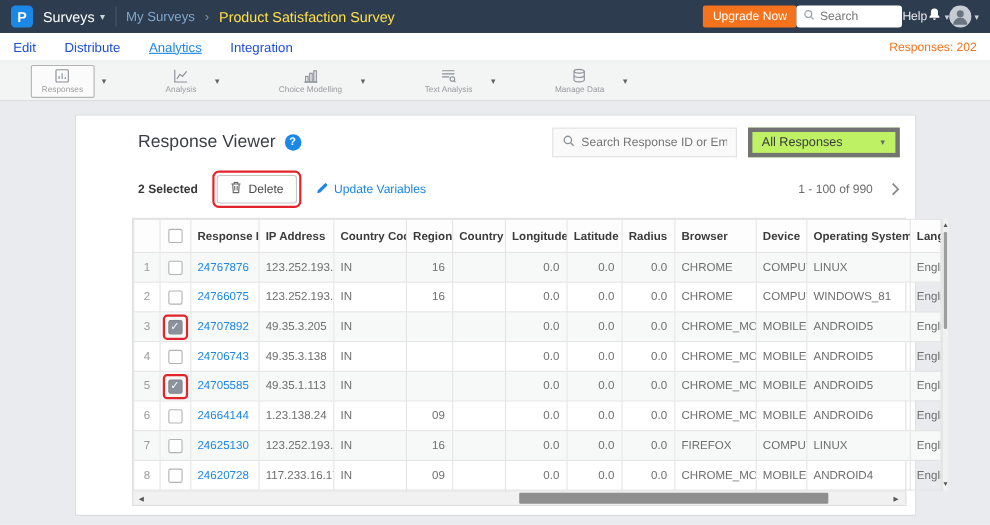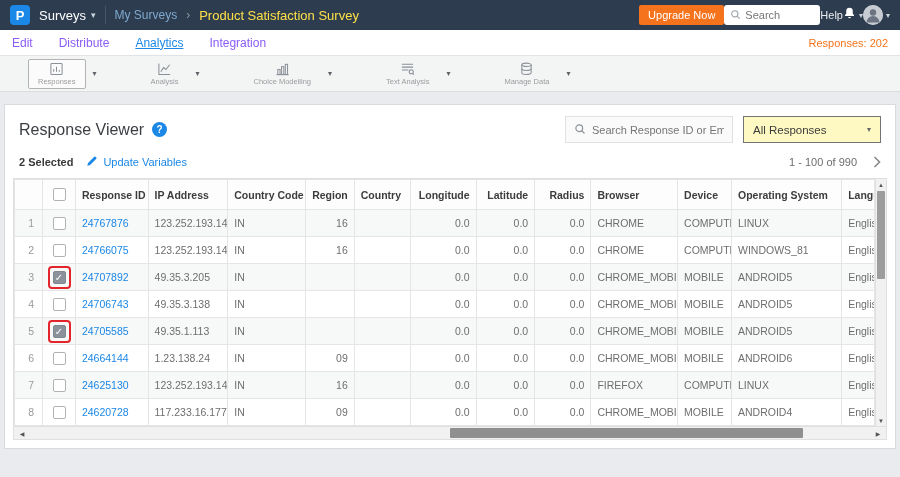--- a/index.html
+++ b/index.html
@@ -25,46 +25,46 @@
                align-items:center; padding:0 6px; gap:4px; }
   .tb-search input { border:none; outline:none; width:100%; font-size:11px; font-family:inherit; color:#333; }
   .help-link { color:#e8ecef; font-size:11px; cursor:pointer; }
   .bell-wrap, .avatar-wrap { display:flex; align-items:center; gap:3px; cursor:pointer; }
   .bell-wrap .caret, .avatar-wrap .caret { color:#cdd4dc; font-size:8px; }
   .avatar { width:20px; height:20px; border-radius:50%; overflow:hidden; background:#c7ccd3; }
 
   
   .navbar { height:26px; background:#fff; border-bottom:1px solid #e1e3e6; display:flex;
             align-items:center; padding:0 12px; gap:26px; }
-  .nav-tab { font-size:12px; color:#8b5cf6; cursor:pointer; }
+  .nav-tab { font-size:12px; color:#1d4ed8; cursor:pointer; }
   .nav-tab.active { color:#1b87e6; text-decoration:underline; }
   .responses-badge { margin-left:auto; color:#f4731c; font-size:11px; }
 
   
   .toolbar { height:36px; background:#f3f4f4; border-bottom:1px solid #dcdcdc; display:flex;
              align-items:center; padding:0 28px; gap:44px; }
   .tb-item { display:flex; align-items:center; cursor:pointer; }
   .tb-main { display:flex; flex-direction:column; align-items:center; padding:2px 9px; border:1px solid transparent; }
   .tb-item.selected .tb-main { border:1px solid #b3b3b3; background:#fbfbfb; border-radius:2px; }
   .tb-icon svg { display:block; }
   .tb-label { font-size:7.5px; color:#9a9da0; margin-top:1px; white-space:nowrap; }
   .tb-caret { color:#5d6367; font-size:8px; padding:0 0 0 7px; }
 
   
-  .card { width:892px; margin:12px auto 16px; background:#fff; border:1px solid #d8dadd; }
+  .card { width:765px; margin:12px auto 16px; background:#fff; border:1px solid #d8dadd;padding-left:43px; }
   .card-head { display:flex; align-items:center; padding:11px 14px 8px; gap:8px; }
   .page-title { font-size:16px; color:#3b3f44; font-weight:500; }
   .help-circle { width:15px; height:15px; border-radius:50%; background:#1b87e6; color:#fff; font-size:10px;
                  font-weight:bold; display:flex; align-items:center; justify-content:center; cursor:pointer; }
   .head-right { margin-left:auto; display:flex; align-items:center; gap:10px; }
   .viewer-search { width:168px; height:27px; background:#fafafa; border:1px solid #e1e1e1; display:flex;
                    align-items:center; gap:6px; padding:0 8px; }
   .viewer-search input { border:none; outline:none; background:transparent; width:100%; font-size:11px;
                          font-family:inherit; color:#444; }
-  .filter-select { width:138px; height:27px; background:#fef9c3; border:1px solid #737373; display:flex;
+  .filter-select { width:138px; height:27px; background:#bef264; border:4px solid #737373; display:flex;
                    align-items:center; justify-content:space-between; padding:0 9px; cursor:pointer; }
   .filter-select .val { font-size:11.5px; color:#3a3a3a; }
   .filter-select .caret { color:#666; font-size:8px; }
 
   .controls { display:flex; align-items:center; padding:4px 14px 9px; gap:13px; }
   .sel-count { font-size:11px; font-weight:bold; color:#3a3a3a; }
   .annotation-ring { display:inline-flex; border:2px solid #e3252b; border-radius:6px; padding:2px; }
   .delete-btn { background:#fff; border:1px solid #c6c6c6; border-radius:3px; padding:4px 11px; display:flex;
                 align-items:center; gap:6px; font-size:11px; color:#4a4a4a; cursor:pointer; font-family:inherit; }
   .update-vars { display:flex; align-items:center; gap:5px; color:#1b87e6; font-size:11px; cursor:pointer; }
@@ -245,20 +245,30 @@
         </div>
         <div class="filter-select">
           <span class="val">All Responses</span>
           <i class="caret"></i>
         </div>
       </div>
     </div>
 
     <div class="controls">
       <span class="sel-count">2 Selected</span>
+      <span class="annotation-ring">
+        <button class="delete-btn">
+          <span>
+            <svg width="11" height="13" viewBox="0 0 12 13" fill="none" stroke="#666" stroke-width="1.1">
+                <path d="M1.5 3h9M2.8 3l.5 8.5h5.4l.5-8.5M4.3 3V1.5h3.4V3M4.8 5v4.5M7.2 5v4.5"></path>
+              </svg>
+          </span>
+          <span>Delete</span>
+        </button>
+      </span>
       <span class="update-vars">
         <span>
           <svg width="12" height="12" viewBox="0 0 14 14">
               <path d="M1.5 12.5l.9-3.2L9.6 2a1 1 0 0 1 1.4 0l1 1a1 1 0 0 1 0 1.4l-7.2 7.3-3.3.8z" fill="#1b87e6"></path>
             </svg>
         </span>
         <span>Update Variables</span>
       </span>
       <div class="controls-right">
         <span class="range-text">1 - 100 of 990</span>

